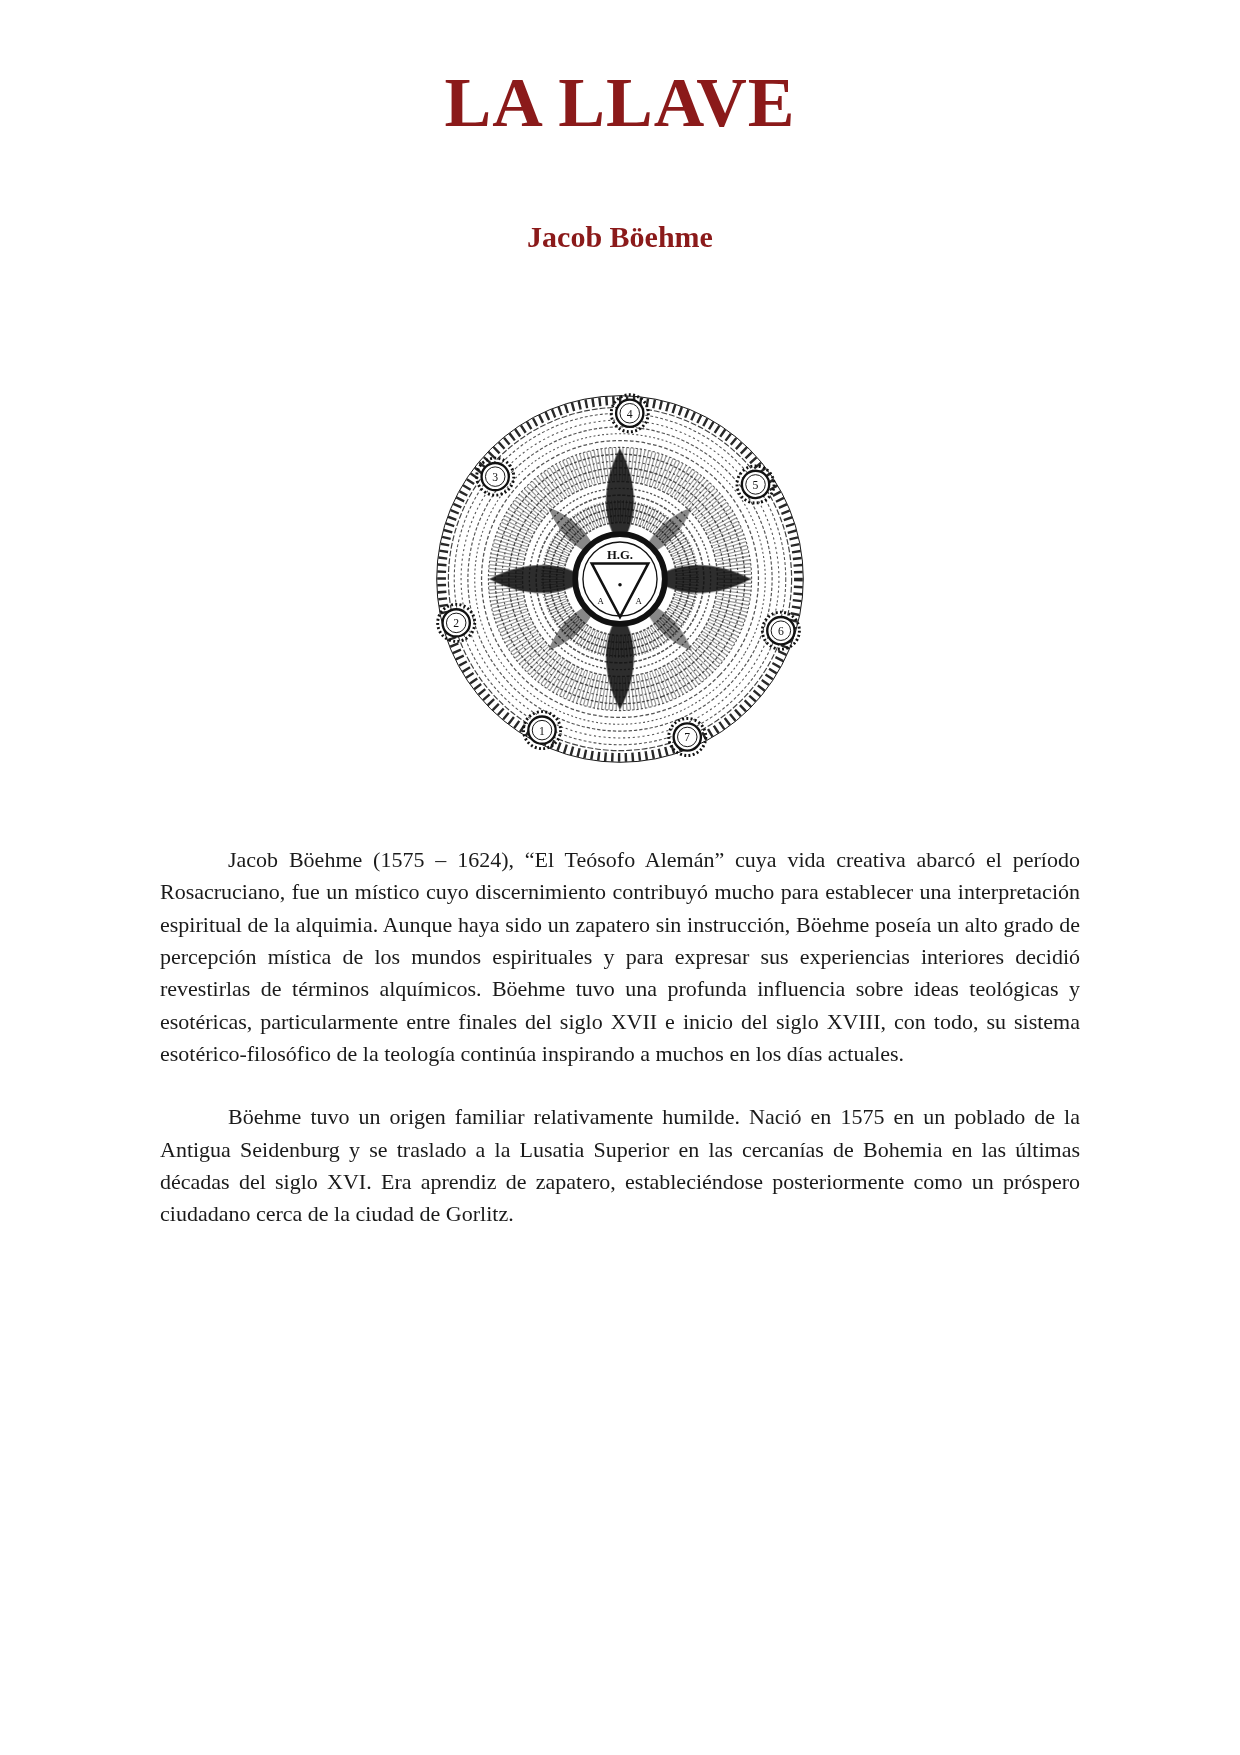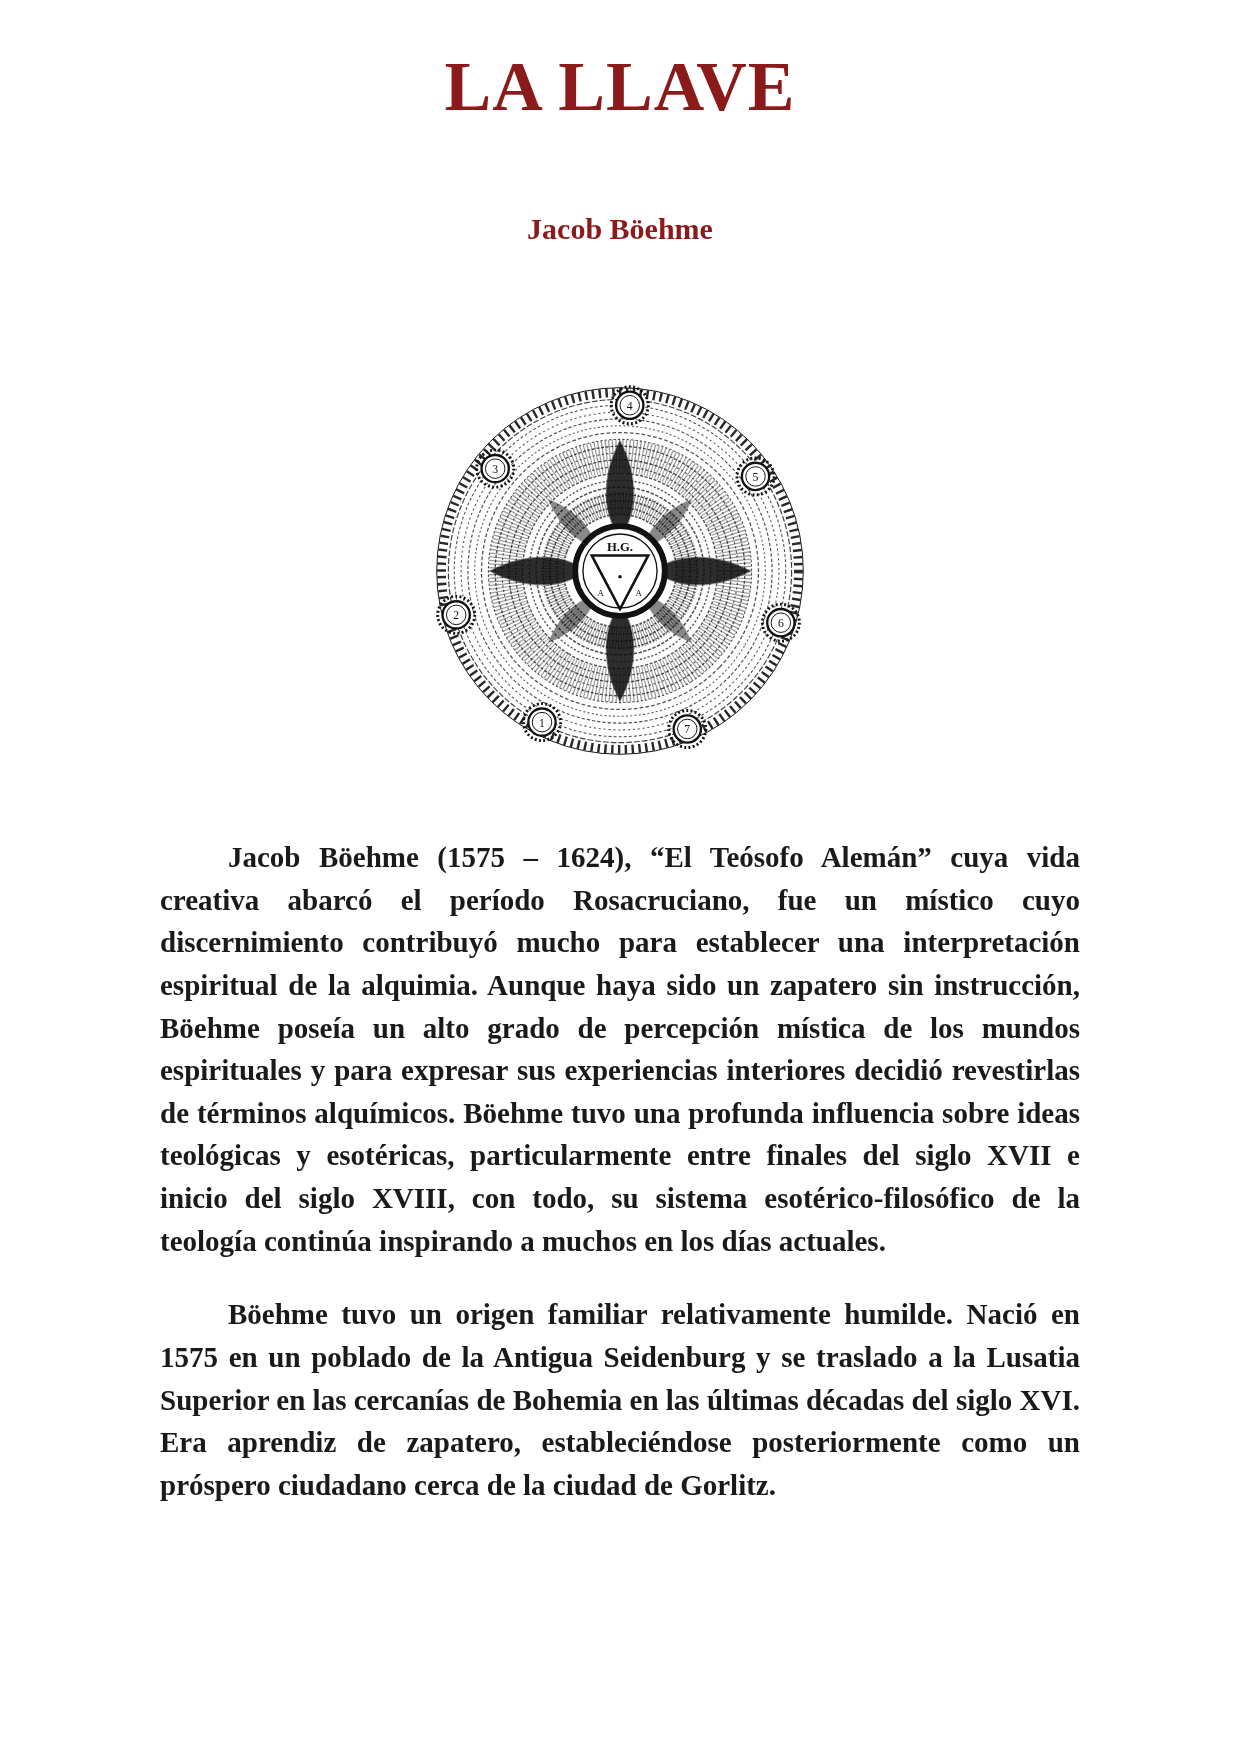--- a/index.html
+++ b/index.html
@@ -8,30 +8,30 @@
     width: 1240px;
     height: 1755px;
     margin: 0 auto;
     background: #ffffff;
     font-family: "Liberation Serif", "DejaVu Serif", serif;
     color: #1a1a1a;
     overflow: hidden;
   }
   .title {
     margin: 0;
-    padding-top: 52px;
+    padding-top: 68px;
     text-align: center;
     font-size: 70px;
     line-height: 1;
     font-weight: 700;
     color: #8b1a1a;
     letter-spacing: 1px;
   }
   .author {
-    margin: 16px;
+    margin: 8px;
     padding-top: 76px;
     text-align: center;
     font-size: 30px;
     line-height: 1;
     font-weight: 700;
     color: #8b1a1a;
   }
   .figure {
     width: 390px;
     margin: 132px auto 0 auto;
@@ -44,26 +44,25 @@
     font-size: 30px;
     line-height: 1.2;
     font-weight: 700;
     color: #8b1a1a;
   }
   .body-text {
     margin: 70px 160px 0 160px;
   }
   .body-text p {
     margin: 0 0 31px 0;
-    font-size: 29px;
+    font-size: 22px;
     line-height: 1.47;
     text-align: justify;
     text-indent: 68px;
     color: #1a1a1a;
-    font-weight: bold;
   }
   .seal-text {
     font-family: "Liberation Serif", serif;
     fill: #111;
   }
 </style>
 </head>
 <body>
 
 <div class="page">

